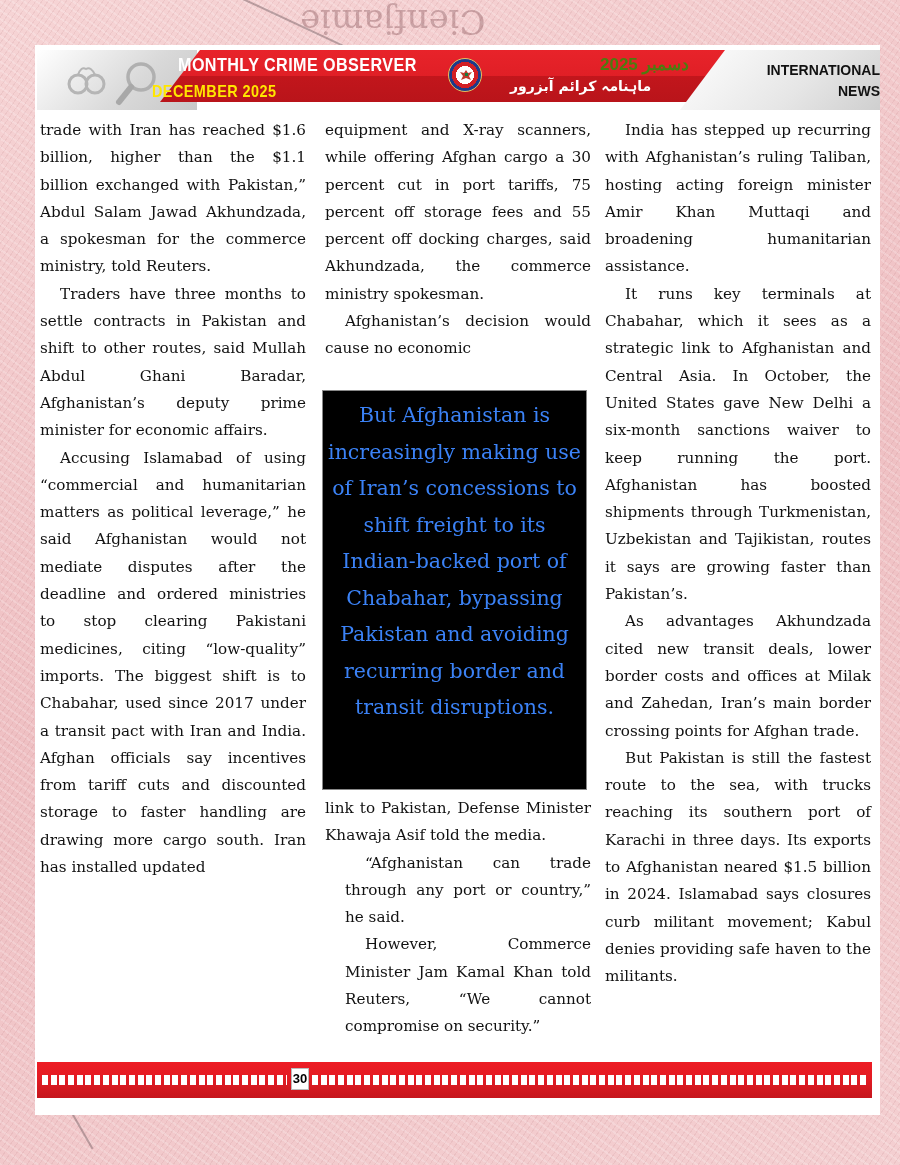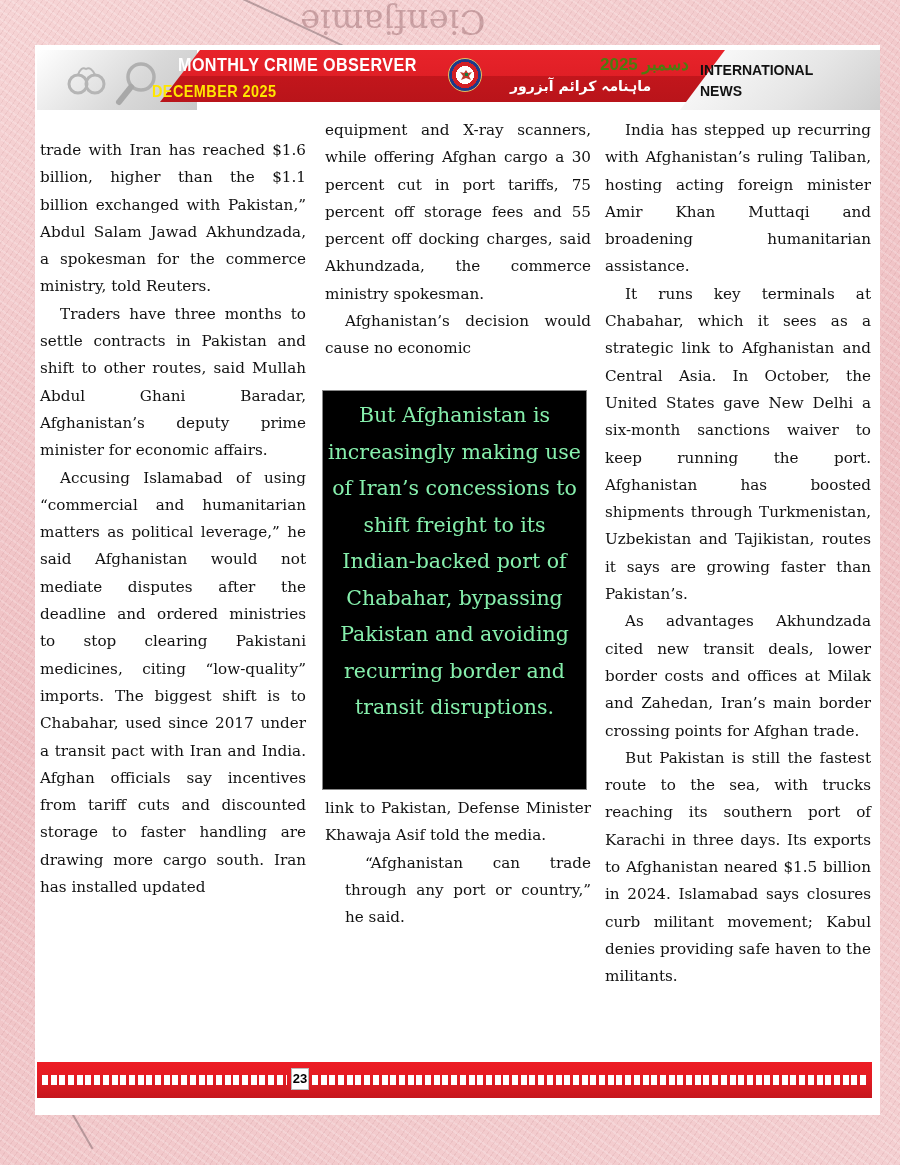--- a/index.html
+++ b/index.html
@@ -69,41 +69,41 @@
     position: absolute; left: 475px; top: 33px; width: 162px; text-align: left;
     font-family: "DejaVu Sans", sans-serif; font-weight: bold;
     font-size: 14px; color: #ffffff; direction: rtl; white-space: nowrap;
   }
   .hdr-right {
     position: absolute; left: 645px; top: 5px; width: 200px; height: 60px;
     background: linear-gradient(135deg, #ffffff 0%, #e6e6e6 60%, #cfcfcf 100%);
     clip-path: polygon(45px 0, 100% 0, 100% 100%, 0 100%);
   }
   .section-label {
-    position: absolute; left: 665px; top: 15px; width: 180px; text-align: left;
+    position: absolute; left: 665px; top: 15px; width: 180px; text-align: right;
     font-family: "Liberation Sans", sans-serif; font-weight: bold;
     font-size: 14px; color: #111; line-height: 21px;
   }
 
   
   .col {
     position: absolute; top: 72px; width: 266px;
     font-family: "DejaVu Serif", serif; font-size: 15.2px; line-height: 27.3px;
     color: #111;
   }
   .col p { text-align: justify; text-align-last: left; hyphens: none; }
   .col p.indent { text-indent: 20px; }
-  .col1 { left: 5px; margin-top: 20px; }
+  .col1 { left: 5px; }
   .col2 { left: 290px; }
   .col3 { left: 570px; }
 
   .pullquote {
     position: absolute; left: 287px; top: 345px; width: 265px; height: 400px;
     background: #000; border: 1px solid #888;
-    color: #86efac; font-family: "DejaVu Serif", serif; font-size: 20.5px;
+    color: #3b82f6; font-family: "DejaVu Serif", serif; font-size: 20.5px;
     line-height: 36.5px; text-align: center; padding: 6px 4px 0 4px;
   }
   .col2b { position: absolute; left: 290px; top: 750px; width: 266px;
     font-family: "DejaVu Serif", serif; font-size: 15.2px; line-height: 27.3px; color: #111; }
   .col2b p { text-align: justify; text-align-last: left; }
   .col2b p.indent { text-indent: 20px; margin-left: 20px; }
 
   
   .footer {
     position: absolute; left: 2px; top: 1017px; width: 835px; height: 36px;
@@ -176,27 +176,28 @@
   <div class="col col2">
     <p>equipment and X-ray scanners, while offering Afghan cargo a 30 percent cut in port tariffs, 75 percent off storage fees and 55 percent off docking charges, said Akhundzada, the commerce ministry spokesman.</p>
     <p class="indent">Afghanistan’s decision would cause no economic</p>
   </div>
 
   <div class="pullquote">But Afghanistan is increasingly making use of Iran’s concessions to shift freight to its Indian-backed port of Chabahar, bypassing Pakistan and avoiding recurring border and transit disruptions.</div>
 
   <div class="col2b">
     <p>link to Pakistan, Defense Minister Khawaja Asif told the media.</p>
     <p class="indent">“Afghanistan can trade through any port or country,” he said.</p>
+    <p class="indent">However, Commerce Minister Jam Kamal Khan told Reuters, “We cannot compromise on security.”</p>
   </div>
 
   <div class="col col3">
     <p class="indent">India has stepped up recurring with Afghanistan’s ruling Taliban, hosting acting foreign minister Amir Khan Muttaqi and broadening humanitarian assistance.</p>
     <p class="indent">It runs key terminals at Chabahar, which it sees as a strategic link to Afghanistan and Central Asia. In October, the United States gave New Delhi a six-month sanctions waiver to keep running the port. Afghanistan has boosted shipments through Turkmenistan, Uzbekistan and Tajikistan, routes it says are growing faster than Pakistan’s.</p>
     <p class="indent">As advantages Akhundzada cited new transit deals, lower border costs and offices at Milak and Zahedan, Iran’s main border crossing points for Afghan trade.</p>
     <p class="indent">But Pakistan is still the fastest route to the sea, with trucks reaching its southern port of Karachi in three days. Its exports to Afghanistan neared $1.5 billion in 2024. Islamabad says closures curb militant movement; Kabul denies providing safe haven to the militants.</p>
   </div>
 
   <div class="footer">
     <div class="dash-row dash-left"></div>
-    <div class="page-num">23</div>
+    <div class="page-num">30</div>
     <div class="dash-row dash-right"></div>
   </div>
 </div>
 
 </body></html>

